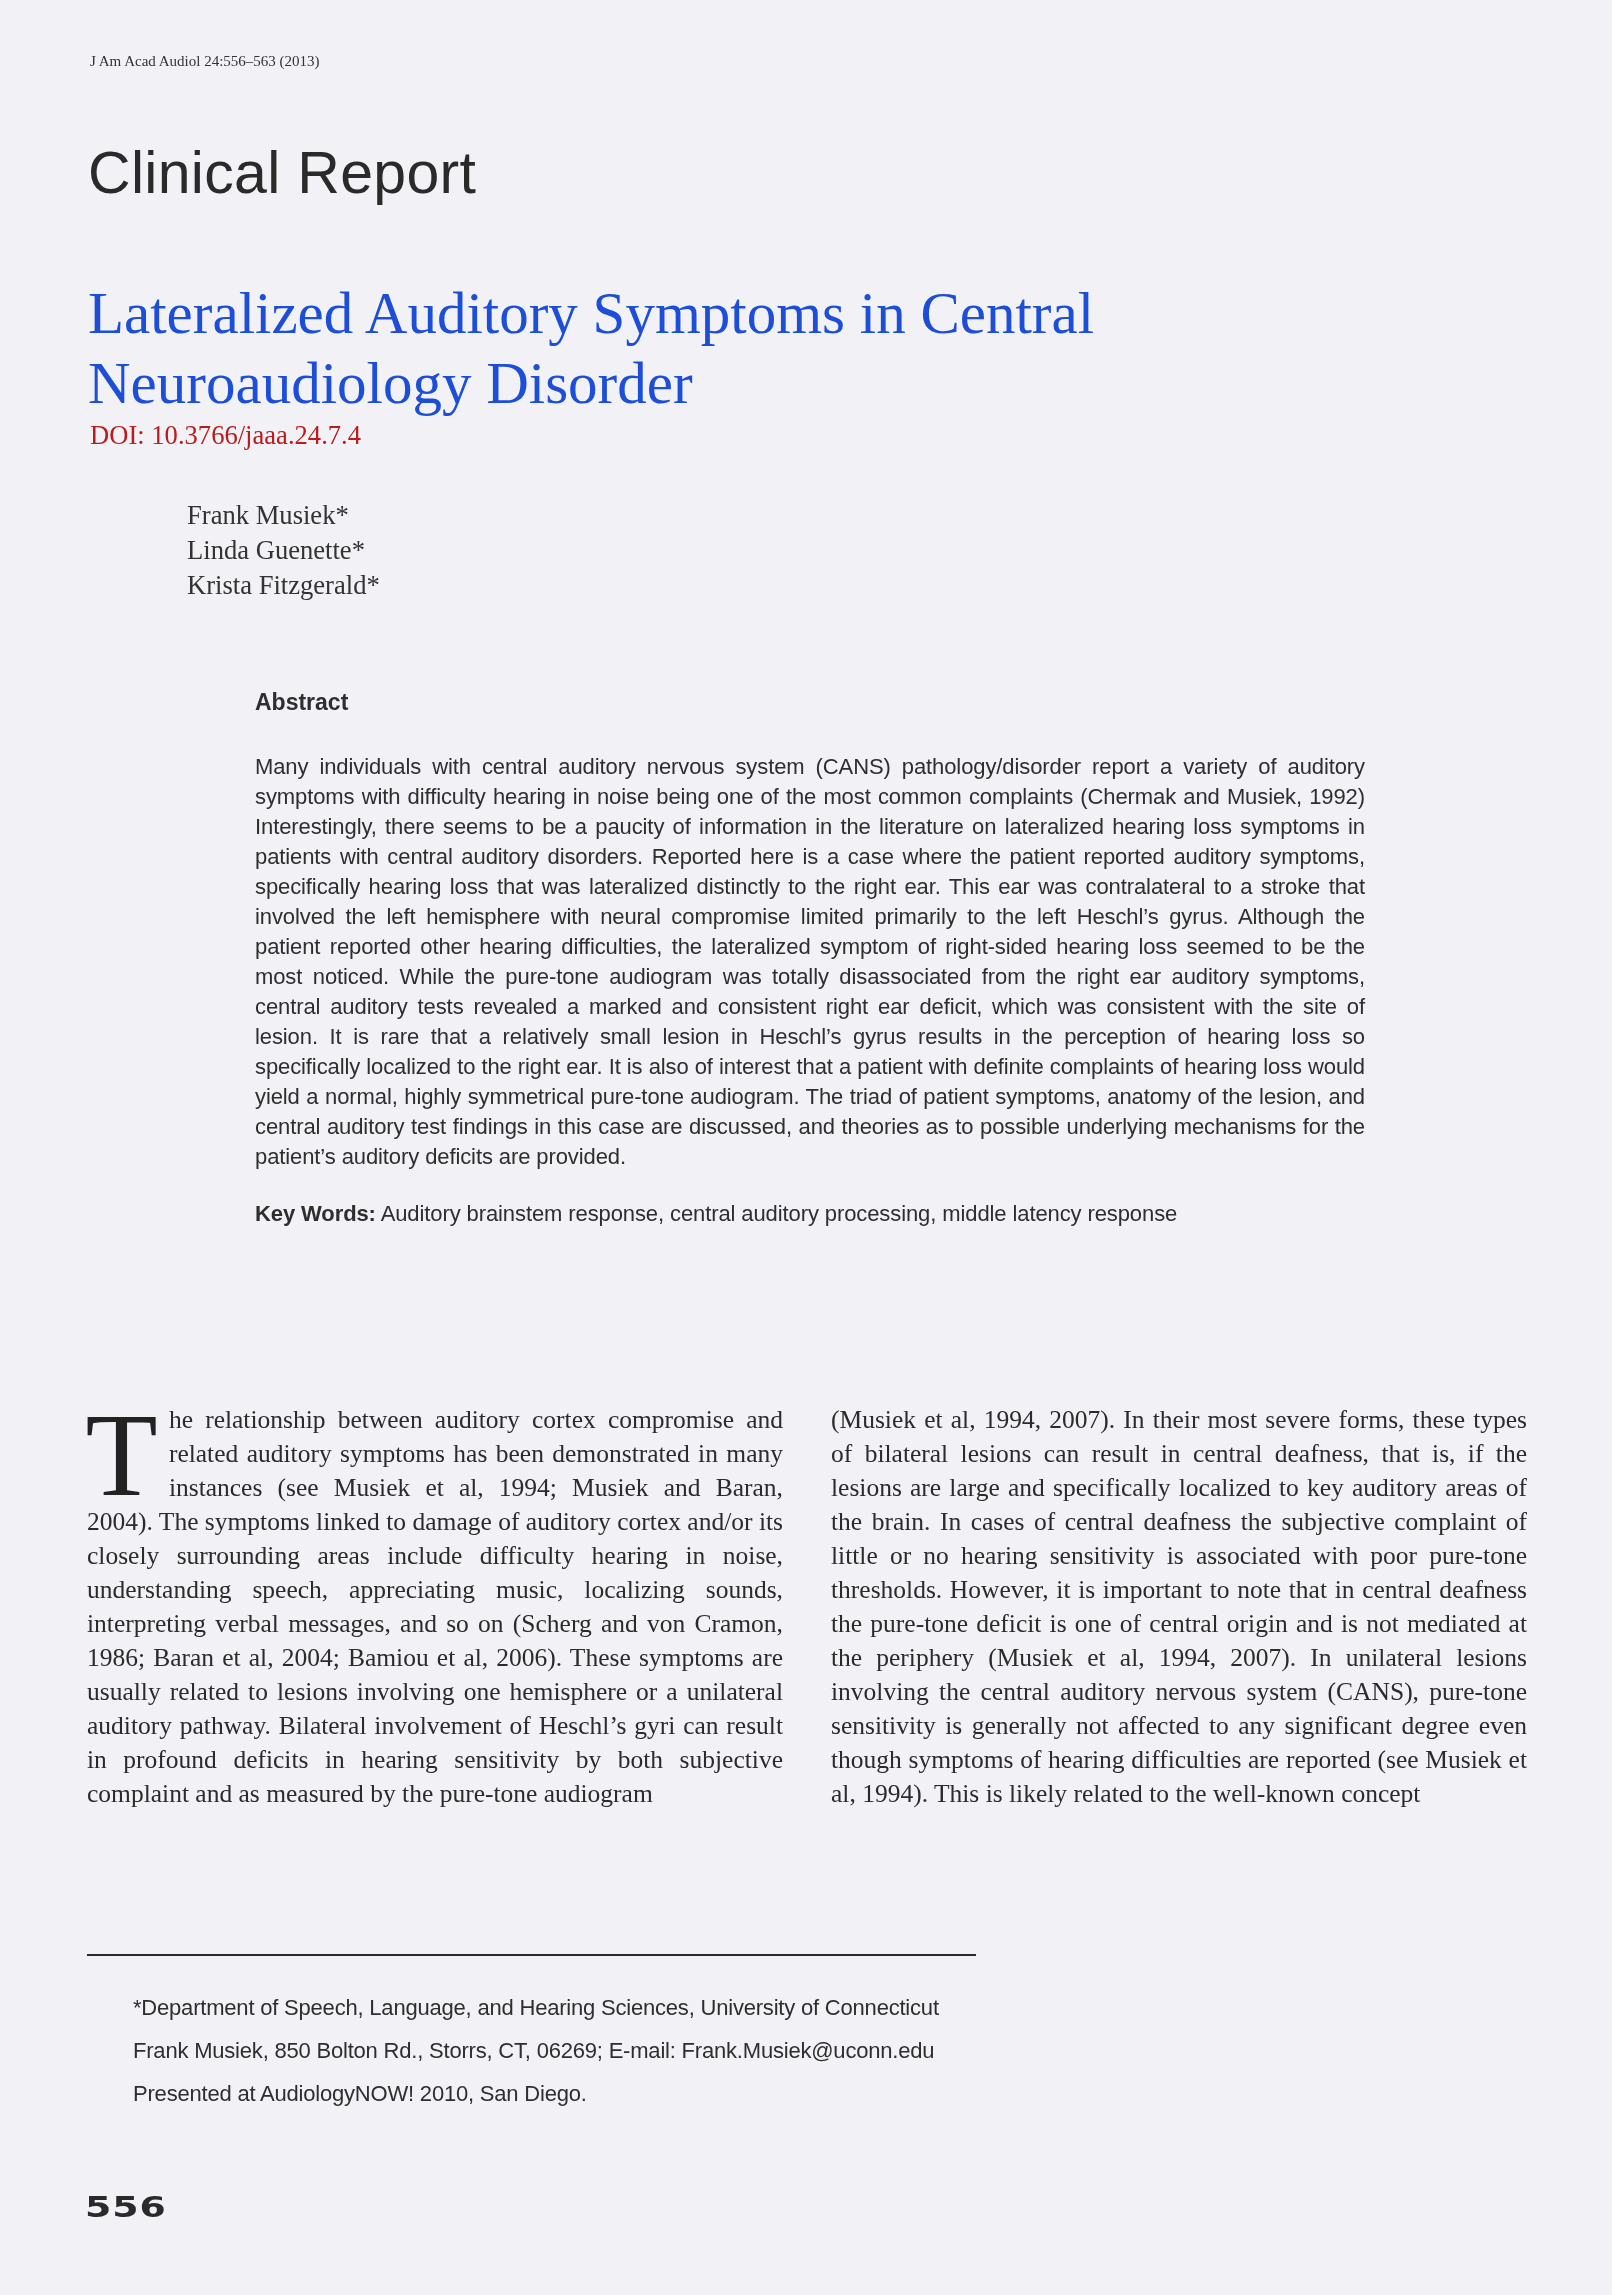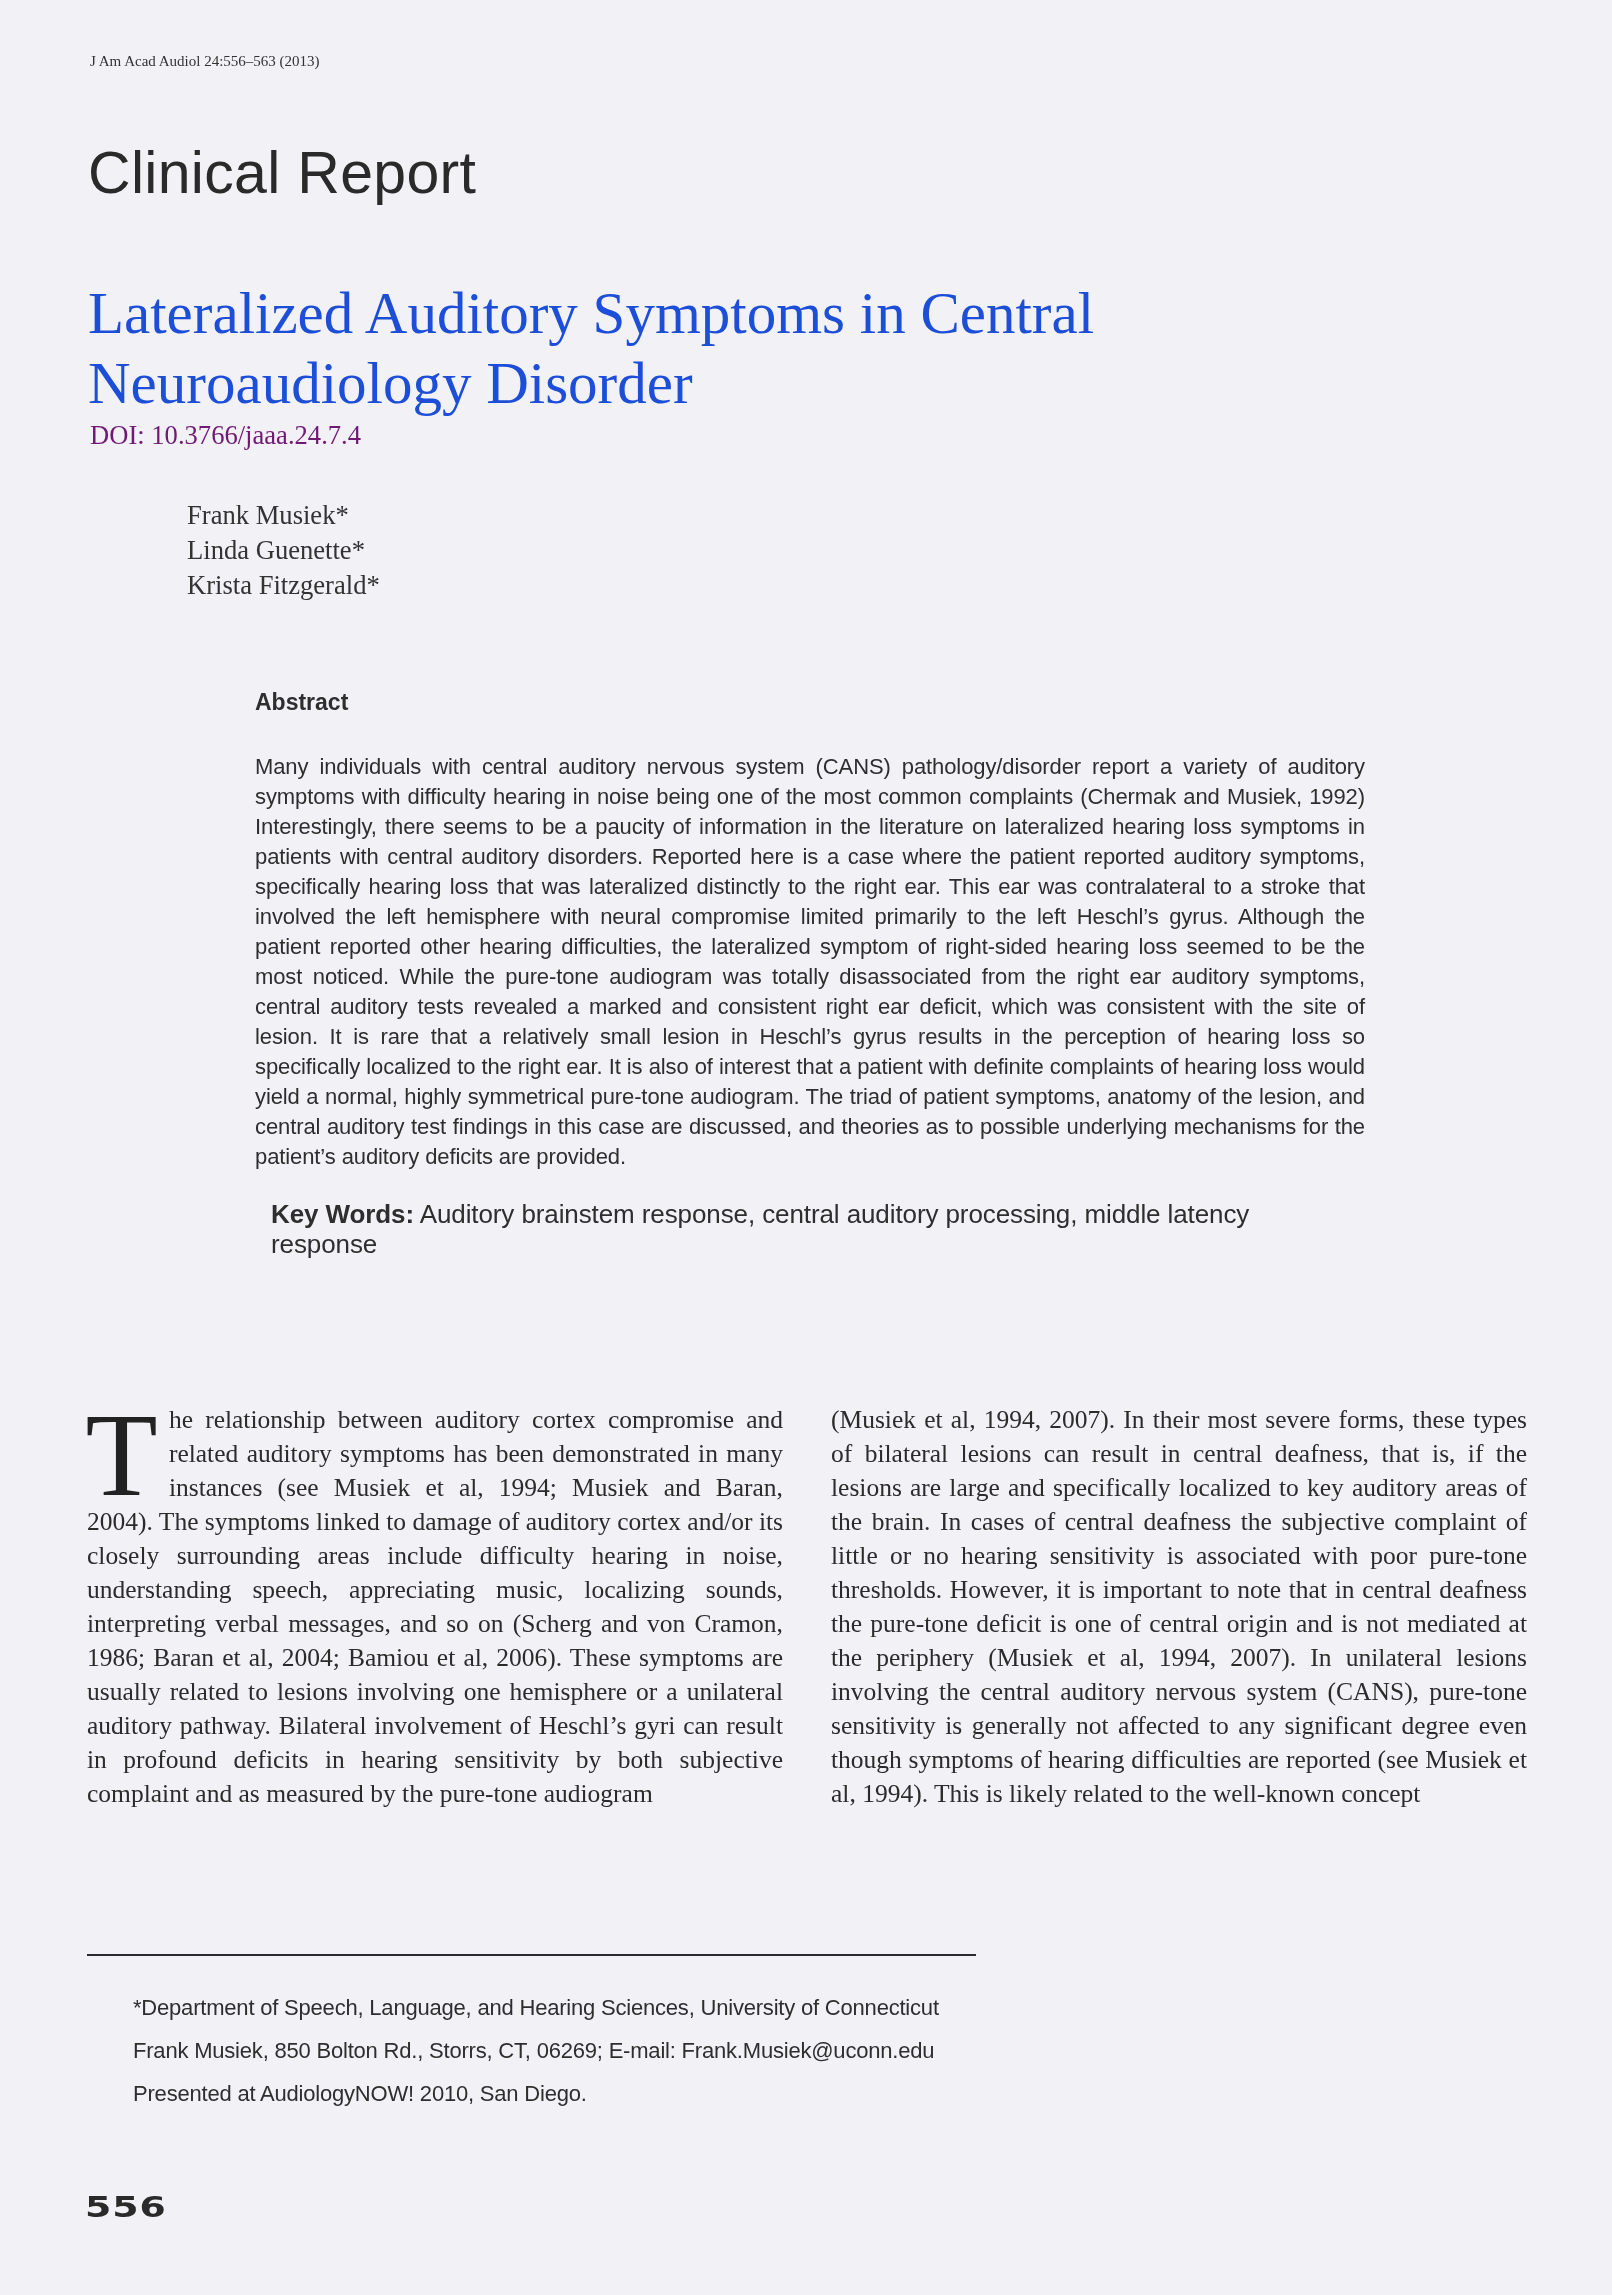--- a/index.html
+++ b/index.html
@@ -25,42 +25,42 @@
   }
   .title {
     left: 88px; top: 278px;
     width: 1224px;
     font-size: 59px; line-height: 70px; color: #1d4ed8;
     font-family: "Liberation Serif", serif;
     margin: 0; font-weight: normal;
   }
   .doi {
     left: 90px; top: 420px;
-    font-size: 26.6px; color: #701a75;
+    font-size: 26.6px; color: #b91c1c;
   }
   .authors {
     left: 147px; top: 498px;
     font-size: 26.6px; line-height: 35px; color: #333;
   }
   .authors div { white-space: nowrap; margin-left: 40px; }
   .abstract-block {
     left: 255px; top: 689px; width: 1110px;
     font-family: "Liberation Sans", "DejaVu Sans", sans-serif;
     color: #2e2e2e;
   }
   .abstract-heading {
     font-size: 23px; font-weight: bold; margin: 0 0 36px 0;
   }
   .abstract-text {
     font-size: 22px; line-height: 30px;
     text-align: justify; margin: 0;
     letter-spacing: -0.1px;
   }
   .kw, .abbr {
-    font-size: 26px; line-height: 30px; margin: 16px;
+    font-size: 22px; line-height: 30px; margin: 0;
     letter-spacing: -0.1px;
   }
   .kw { margin-top: 26.6px; }
   .abbr { margin-top: 17px; }
   .kw b, .abbr b { font-weight: bold; }
   .col {
     top: 1403px; width: 696px;
     font-size: 25.5px; line-height: 34px;
     text-align: justify; color: #2b2b2b;
     font-family: "Liberation Serif", serif;

